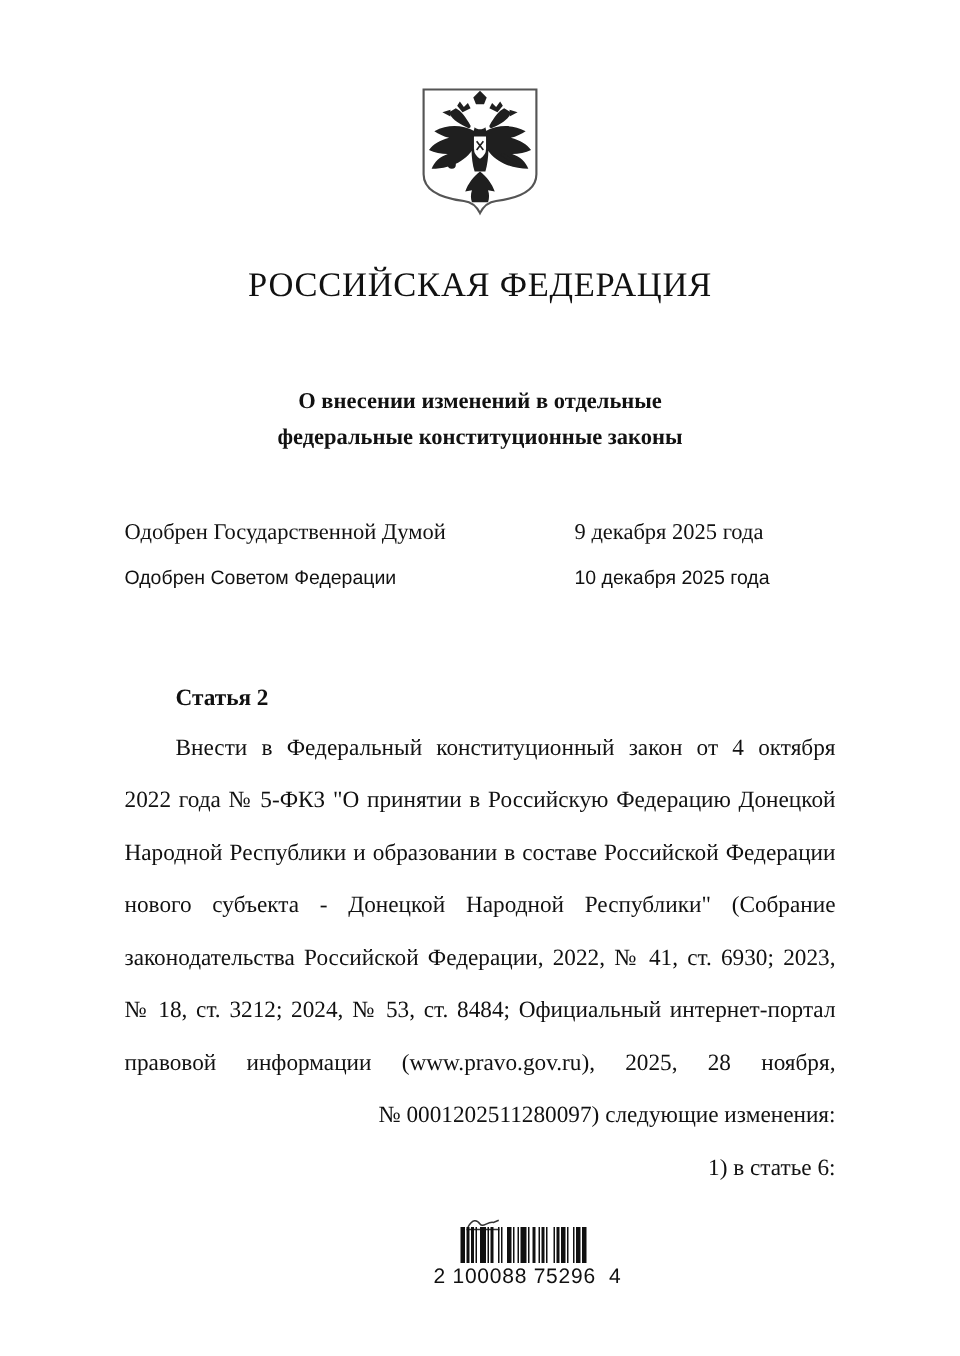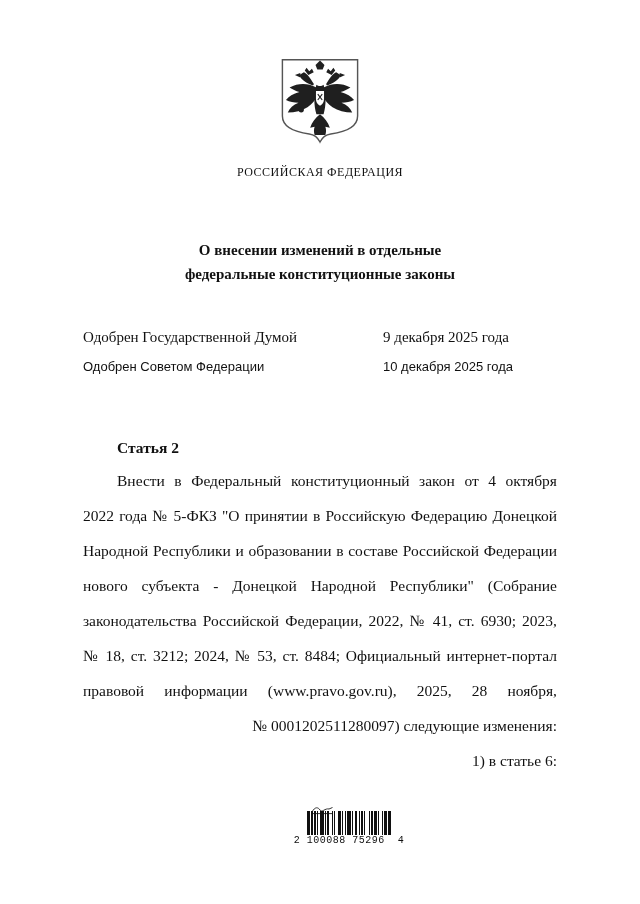--- a/index.html
+++ b/index.html
@@ -9,41 +9,41 @@
     height: 904px;
     background: #ffffff;
     color: #111111;
     font-family: "Liberation Serif", "DejaVu Serif", serif;
     overflow: hidden;
   }
   .doc-header { text-align: center; }
   .emblem { margin: 57px auto 0; width: 90px; height: 94px; }
   .emblem svg { display: block; }
   .country {
-    margin-top: 11px;
-    font-size: 12px;
+    margin-top: 29px;
+    font-size: 23px;
     letter-spacing: 0.5px;
     line-height: 20px;
     white-space: nowrap;
   }
   .doctype {
     margin-top: 6px;
     font-size: 20.5px;
     font-weight: bold;
     letter-spacing: 0.2px;
     line-height: 26px;
     white-space: nowrap;
   }
   .subject {
     margin-top: 56px;
     font-size: 15px;
     font-weight: bold;
     line-height: 24px;
   }
-  .content { margin: 15px 83px; width: 474px; }
+  .content { margin: 4px 83px; width: 474px; }
   .approvals { margin-top: 43px; }
   .arow { display: grid; grid-template-columns: 300px 1fr; height: 30px; align-items: start; }
   .arow.serif { font-size: 15px; }
   .arow.mono { font-family: Liberation Sans, sans-serif; font-size: 13px; }
   .art-heading {
     margin-top: 49px;
     padding-left: 34px;
     font-weight: bold;
     font-size: 15.5px;
     line-height: 20px;
@@ -64,22 +64,22 @@
     display: flex;
     width: 84px;
     height: 24px;
     margin: 0 auto;
   }
   .bc-bars .bar { background: #101010; }
   .bc-bars .sp { background: transparent; }
   .bc-num {
     margin-top: 0px;
     text-align: center;
-    font-family: Liberation Mono, monospace;
-    font-size: 10px;
+    font-family: Liberation Sans, sans-serif;
+    font-size: 14px;
     letter-spacing: 0.5px;
     white-space: pre;
     color: #101010;
   }
 </style>
 </head>
 <body>
 
 <div class="page">
 

